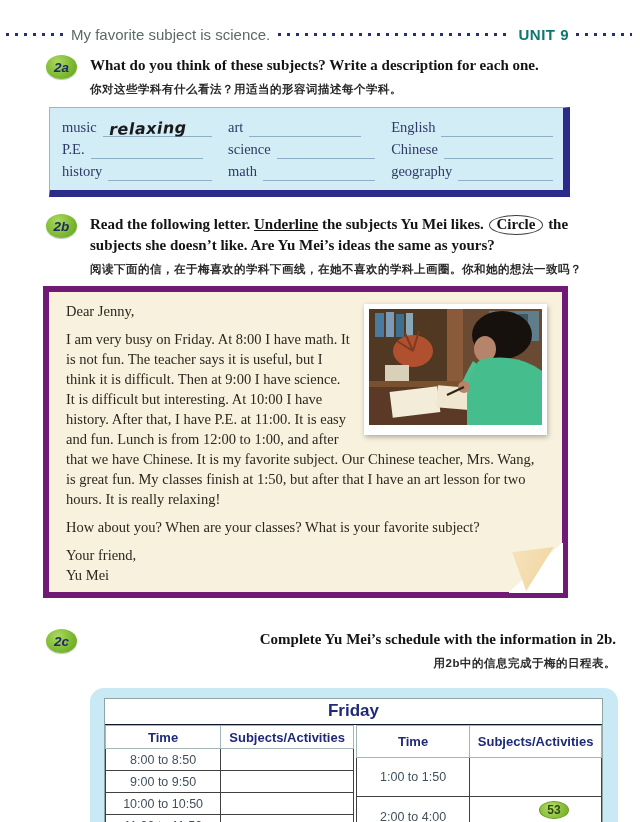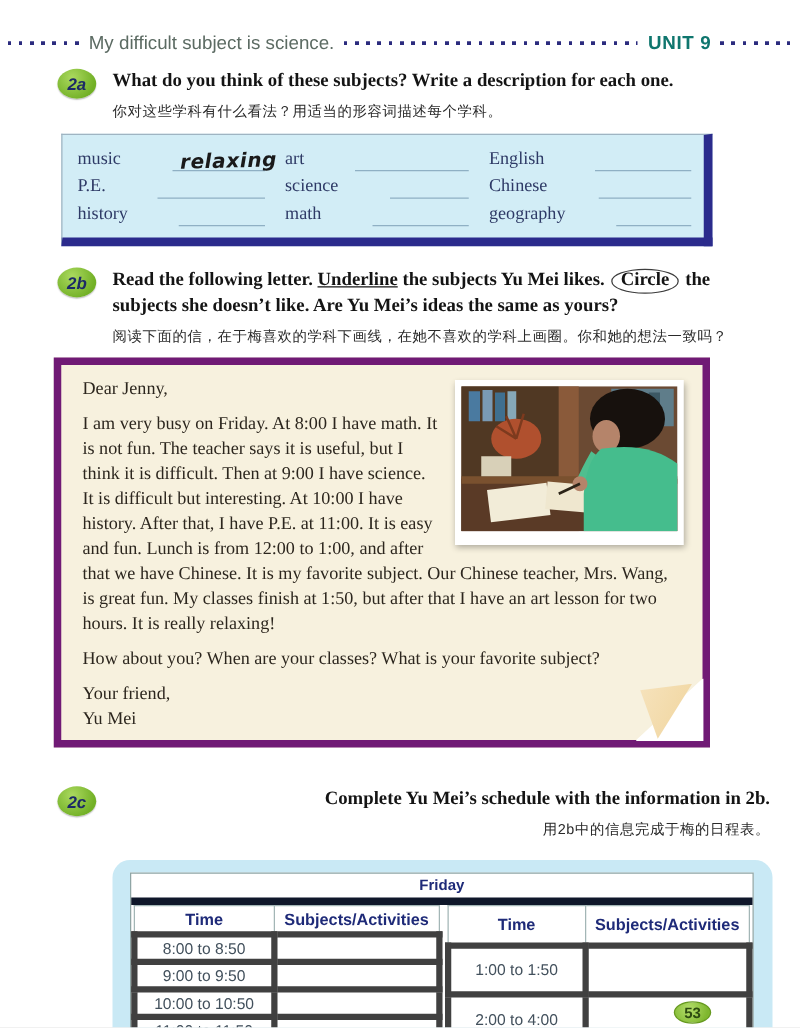--- a/index.html
+++ b/index.html
@@ -23,38 +23,38 @@
   .sec { display:flex; align-items:flex-start; margin-left:46px; margin-right:24px; }
   .badge {
     flex:0 0 auto; width:31px; height:24px; border-radius:50%;
     background:radial-gradient(circle at 38% 30%, #aBd95f, #72b026 72%);
     color:#1c2a66; font-weight:bold; font-size:13.5px; font-style:italic;
     display:flex; align-items:center; justify-content:center;
     box-shadow:0 1px 1px rgba(0,0,0,.25);
   }
   .sec-body { margin-left:13px; flex:1; }
   .sec-heading { font-family:"Liberation Serif", serif; font-weight:bold; font-size:15px; color:#141414; line-height:21px; }
-  .zh { font-size:11.5px; color:#2a2a2a; font-weight:400; margin-top:6px; letter-spacing:.5px; }
+  .zh { font-size:11.5px; color:#2a2a2a; font-weight:700; margin-top:6px; letter-spacing:.5px; }
 
   .sec-2a { margin-top:12px; }
   .sec-2b { margin-top:17px; }
   .sec-2c { margin-top:31px;text-align:right; }
 
   
   .subjects-box {
     margin:10px 0 0 49px; width:521px;
     background:#d2edf6;
     border-top:1px solid #9fb4c2; border-left:1px solid #9fb4c2;
     border-right:7px solid #2b2b8c; border-bottom:7px solid #2b2b8c;
     padding:7px 10px 9px 12px;
     display:grid; grid-auto-flow:column;
     grid-template-rows:repeat(3, 22px); grid-template-columns:1.02fr 1fr 1.1fr;
     column-gap:16px;
   }
-  .subj-item { display:flex; align-items:flex-end;gap:35px; }
+  .subj-item { display:flex; align-items:flex-end; }
   .subj-label { font-family:"Liberation Serif", serif; font-size:14.5px; color:#2e3a66; line-height:19px; }
   .ans-line {
     flex:1; max-width:112px; height:17px; margin-left:6px;
     border-bottom:1.5px solid #8fb0c4; position:relative;
   }
   .handwriting {
     position:absolute; left:6px; bottom:-2px;
     font-family:"DejaVu Sans", sans-serif; font-style:italic; font-weight:600;
     font-size:16px; color:#1a1a1a; letter-spacing:.5px; transform:rotate(-1.5deg);
     white-space:nowrap;
@@ -94,30 +94,30 @@
   }
 
   
   .table-panel {
     margin:17px 0 0 90px; width:528px;
     background:#c9e9f5; border-radius:14px;
     padding:10px 15px 12px 14px;
   }
   .sched { background:#ffffff; border:1px solid #8fa5a5; }
   .friday-row {
-    text-align:center; font-weight:bold; font-size:12px; color:#1e2a78;
-    padding:2px 0 3px; border-bottom:6px solid #0f172a;
+    text-align:center; font-weight:bold; font-size:17px; color:#1e2a78;
+    padding:2px 0 3px; border-bottom:1px solid #0f172a;
   }
   .halves { display:flex; }
   .half { border-collapse:collapse; }
   .half th {
     font-size:13px; font-weight:bold; color:#1e2a78; text-align:center;
     border:1px solid #a3b6b6; height:23px; padding:0 4px;margin-top:16px;
   }
-  .half td { border:5px solid #404040; }
+  .half td { border:1px solid #404040; }
   td.time { font-size:12.5px; color:#42505c; text-align:center; }
   .t-left { width:250px; }
   .t-right { width:247px; margin-left:2px; }
   .t-left td { height:22px; }
   .t-right td { height:29px; }
   .t-left .col-time { width:117px; } .t-left .col-subj { width:133px; }
   .t-right .col-time { width:115px; } .t-right .col-subj { width:132px; }
   td.blank { background:#ffffff; }
 
   
@@ -130,21 +130,21 @@
     font-size:12px; font-weight:bold; color:#2d4b10;
   }
 </style>
 </head>
 <body>
 
 <div class="page">
 
   <div class="header">
     <div class="dots dots-left"></div>
-    <div class="hdr-title">My difficult subject is science.</div>
+    <div class="hdr-title">My favorite subject is science.</div>
     <div class="dots dots-mid"></div>
     <div class="hdr-unit">UNIT 9</div>
     <div class="dots dots-right"></div>
   </div>
 
   <div class="sec sec-2a">
     <div class="badge">2a</div>
     <div class="sec-body">
       <div class="sec-heading">What do you think of these subjects? Write a description for each one.</div>
       <div class="zh">你对这些学科有什么看法？用适当的形容词描述每个学科。</div>

